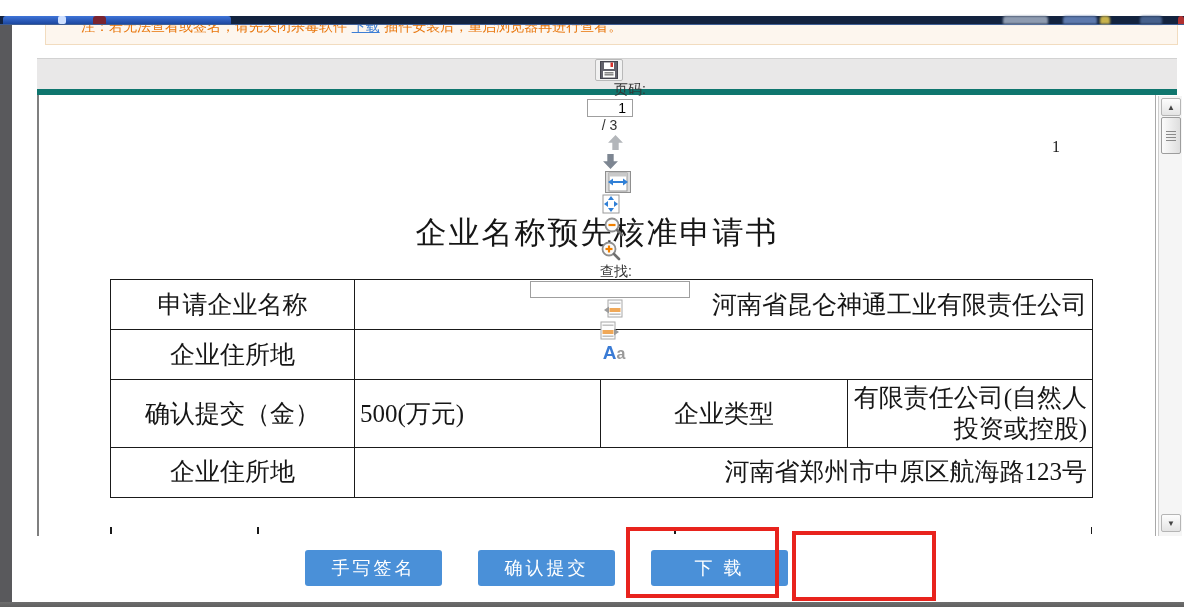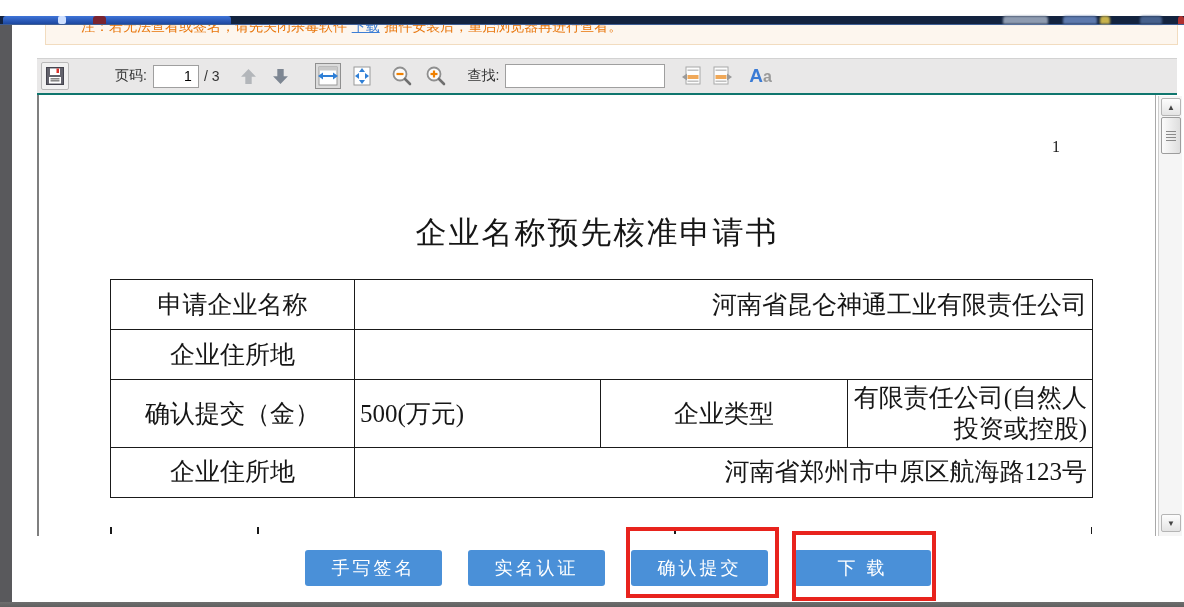--- a/index.html
+++ b/index.html
@@ -18,22 +18,22 @@
   #left-strip { left:0; top:9px; width:12px; height:583px; background:#59595c; z-index:4; }
 
   
   #note-bar { left:45px; top:5px; width:1133px; height:24px; background:#fdf6ee;
     border:1px solid #f2dcbf; overflow:hidden; z-index:3; }
   #note-text { margin:-4px 0 0 35px; font-size:14px; color:#e8750a; white-space:nowrap; }
   #note-link { color:#3d7fd6; }
 
   
   #toolbar { left:37px; top:42px; width:1140px; height:37px; background:#e9e8e8;
-    border-top:1px solid #d2d2d2; border-bottom:2px solid #0f766e;
-    display:flex; align-items:center; font-size:14px; color:#333; z-index:2; }
+    border-top:1px solid #d2d2d2; border-bottom:6px solid #0f766e;
+    display:flex; align-items:center; font-size:14px; color:#333; z-index:2;flex-direction:column; }
   .tb-btn { display:inline-flex; align-items:center; justify-content:center;
     width:28px; height:28px; background:#f1f1f1; border:1px solid #b9b9b9; border-radius:2px; }
   .tb-flat { display:inline-flex; align-items:center; justify-content:center;
     width:26px; height:26px; border:1px solid transparent; }
   .tb-pressed { background:#dcdcdc; border:1px solid #8f8f8f; }
   #page-input { width:46px; height:23px; border:1px solid #9f9f9f; background:#fff;
     text-align:right; padding-right:6px; font-size:14px; }
   #find-input { width:160px; height:24px; border:1px solid #9f9f9f; background:#fff;
     padding:0 4px; font-size:13px; }
   .case-upper { color:#3a7bd5; font-size:19px; font-weight:bold; }
@@ -59,21 +59,21 @@
     border-left:1px solid #cfcfcf; }
   .sb-btn { position:absolute; left:2px; width:20px; height:18px;
     background:linear-gradient(#fdfdfd,#e4e4e4); border:1px solid #b5b5b5; border-radius:2px;
     display:flex; align-items:center; justify-content:center; font-size:8px; color:#444; }
   #sb-thumb { position:absolute; left:2px; top:21px; width:20px; height:37px;
     background:linear-gradient(90deg,#fbfbfb,#dedede); border:1px solid #9d9d9d; border-radius:2px;
     display:flex; flex-direction:column; align-items:center; justify-content:center; gap:2px; }
   #sb-thumb i { display:block; width:10px; height:1px; background:#8a8a8a; }
 
   
-  #btn-row { left:305px; top:534px; display:flex; gap:26px;justify-content:flex-end; }
+  #btn-row { left:305px; top:534px; display:flex; gap:36px;justify-content:flex-end; }
   .action-btn { width:137px; height:36px; background:#4a90d8; border:none; border-radius:3px;
     color:#ffffff; font-size:18px; letter-spacing:3px; font-family:inherit; text-align:center; }
 
   
   .red-box { border:4px solid #e8231d; background:transparent; z-index:6; }
   #red-box-confirm { left:626px; top:511px; width:153px; height:71px; }
   #red-box-download { left:792px; top:515px; width:144px; height:70px; }
 
   
   #bottom-gray { left:0; top:586px; width:1184px; height:11px;
@@ -240,21 +240,20 @@
         <i></i>
         <i></i>
       </div>
     <div class="sb-btn" style="top:418px;">
         <span>▼</span>
       </div>
   </div>
 
   <div id="btn-row" class="abs">
     <button class="action-btn">手写签名</button>
-    <button class="action-btn">实名认证</button>
     <button class="action-btn">确认提交</button>
     <button class="action-btn">下 载</button>
   </div>
 
   <div id="red-box-confirm" class="abs red-box"></div>
   <div id="red-box-download" class="abs red-box"></div>
 
   <div id="bottom-gray" class="abs"></div>
   <div id="bottom-navy" class="abs"></div>
 

